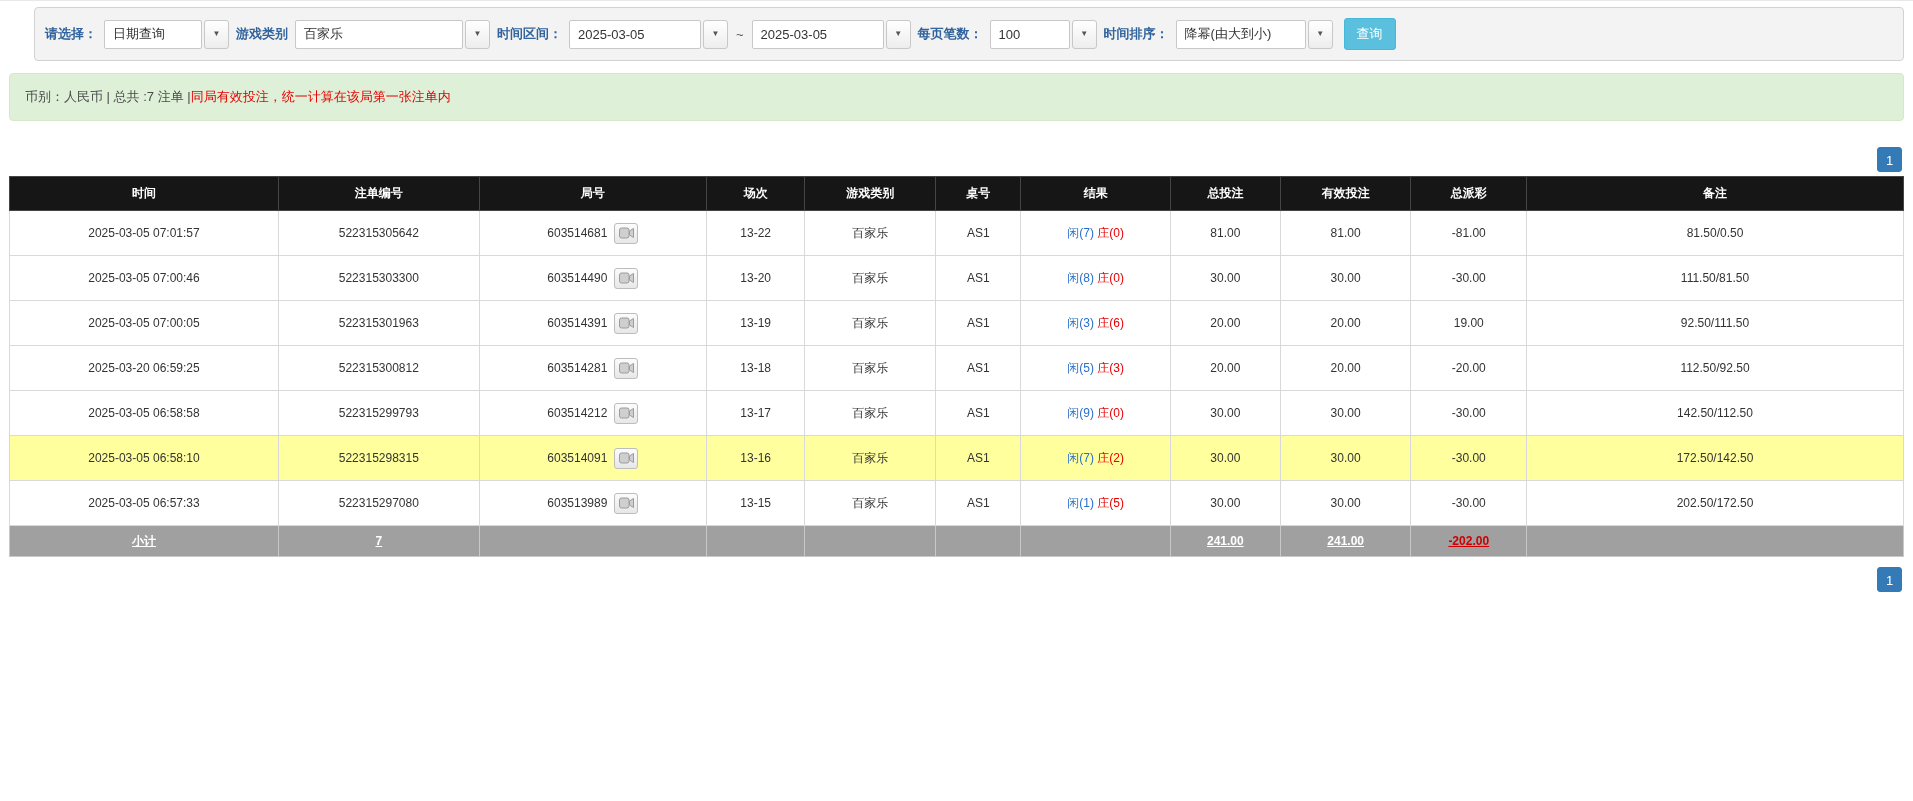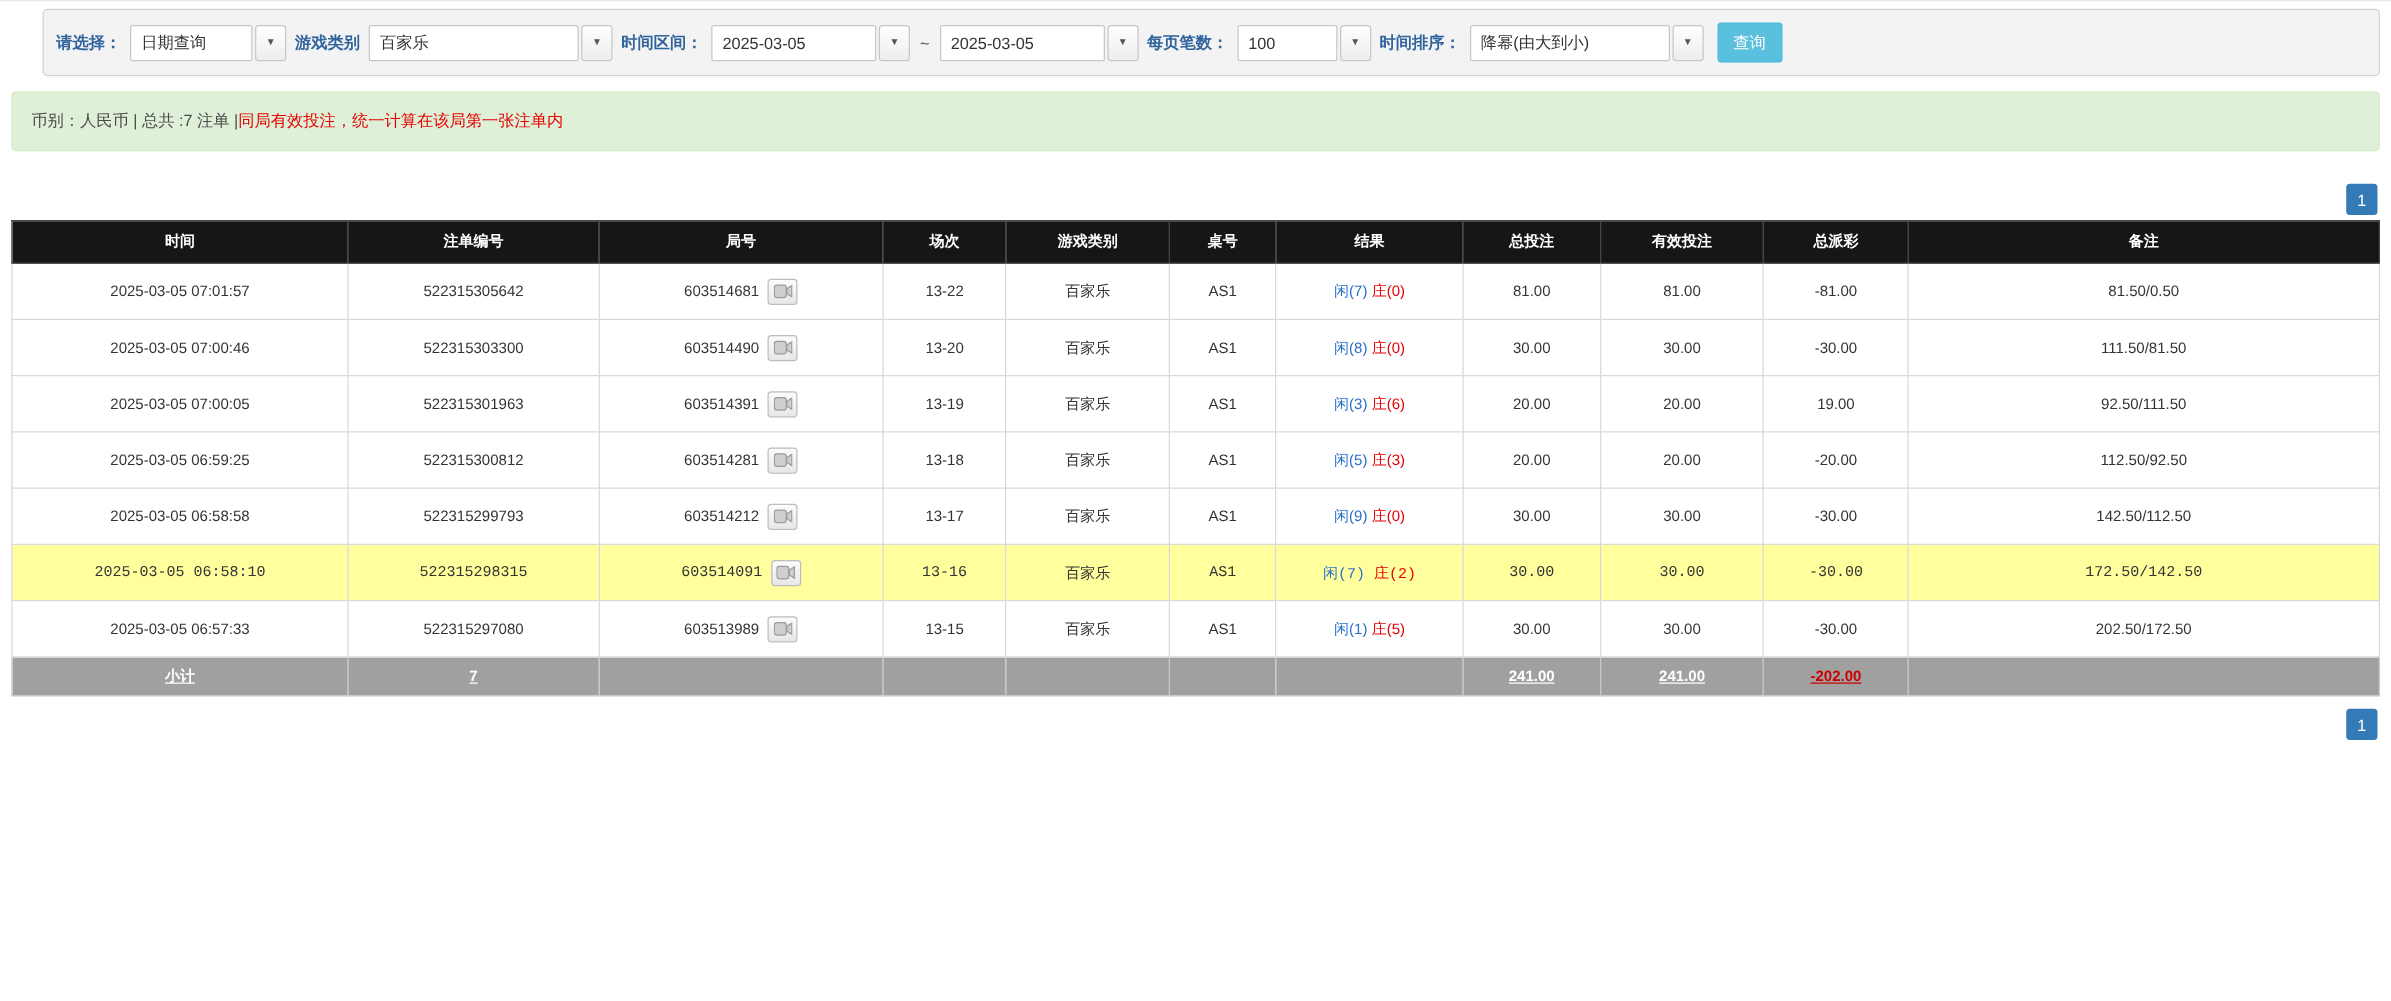--- a/index.html
+++ b/index.html
@@ -70,21 +70,21 @@
   
   table.records{width:100%;border-collapse:collapse;table-layout:fixed;}
   table.records th{
     background:var(--header-bg);color:#fff;font-size:12px;font-weight:bold;
     padding:8px 4px;border:1px solid #454545;height:31px;text-align:center;
   }
   table.records td{
     border:1px solid #d9d9d9;text-align:center;font-size:12px;color:#333;
     padding:5px 4px;height:45px;background:#fff;vertical-align:middle;
   }
-  tr.highlight td{background:var(--highlight);font-family:Liberation Mono, monospace;}
+  tr.highlight td{background:var(--highlight);}
   td.bet-blue{color:var(--link-blue);cursor:pointer;}
   td.neg{color:var(--neg-red);}
   .res-player{color:var(--link-blue);margin-top:42px;}
   .res-banker{color:var(--neg-red);}
   .round-wrap{display:inline-flex;align-items:center;gap:7px;}
   .video-btn{
     display:inline-flex;align-items:center;justify-content:center;
     width:24px;height:21px;border:1px solid #bdbdbd;border-radius:3px;
     background:linear-gradient(#fcfcfc,#e7e7e7);cursor:pointer;
   }
@@ -135,21 +135,21 @@
     <span class="filter-label">每页笔数：</span>
     <span class="combo">
       <input style="width: 80px;" value="100">
       <button class="caret-btn">
           <span class="caret">▼</span>
         </button>
     </span>
 
     <span class="filter-label">时间排序：</span>
     <span class="combo">
-      <input style="width: 160px;" value="降幂(由大到小)">
+      <input style="width: 130px;" value="降幂(由大到小)">
       <button class="caret-btn">
           <span class="caret">▼</span>
         </button>
     </span>
 
     <button class="search-btn">查询</button>
   </div>
 
   <div class="summary-bar">
     <span class="summary-left">币别：人民币 | 总共 :7 注单 |</span>
@@ -262,21 +262,21 @@
     <td>
       <span class="res-player">闲(3)</span>
       <span class="res-banker">庄(6)</span>
     </td>
     <td class="bet-blue">20.00</td>
     <td>20.00</td>
     <td>19.00</td>
     <td>92.50/111.50</td>
   </tr>
         <tr class="data-row">
-    <td>2025-03-05 06:59:25</td>
+    <td>2025-03-20 06:59:25</td>
     <td>522315300812</td>
     <td>
       <span class="round-wrap">
         <span>603514281</span>
         <span class="video-btn">
           <svg width="15" height="12" viewBox="0 0 15 12" aria-hidden="true">
             <rect x="0.5" y="1" width="9.5" height="10" rx="2" fill="#cfcfcf" stroke="#9c9c9c" stroke-width="1"></rect>
             <path d="M10.5 4 L14.5 1.5 V10.5 L10.5 8 Z" fill="#cfcfcf" stroke="#9c9c9c" stroke-width="1"></path>
           </svg>
         </span>

